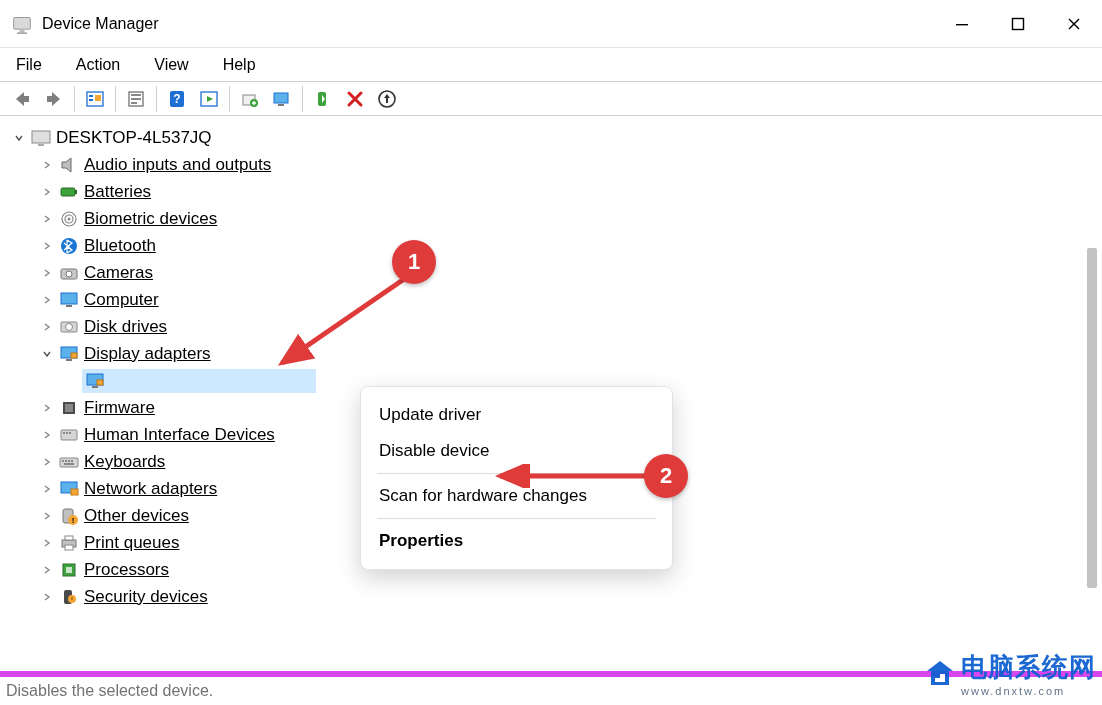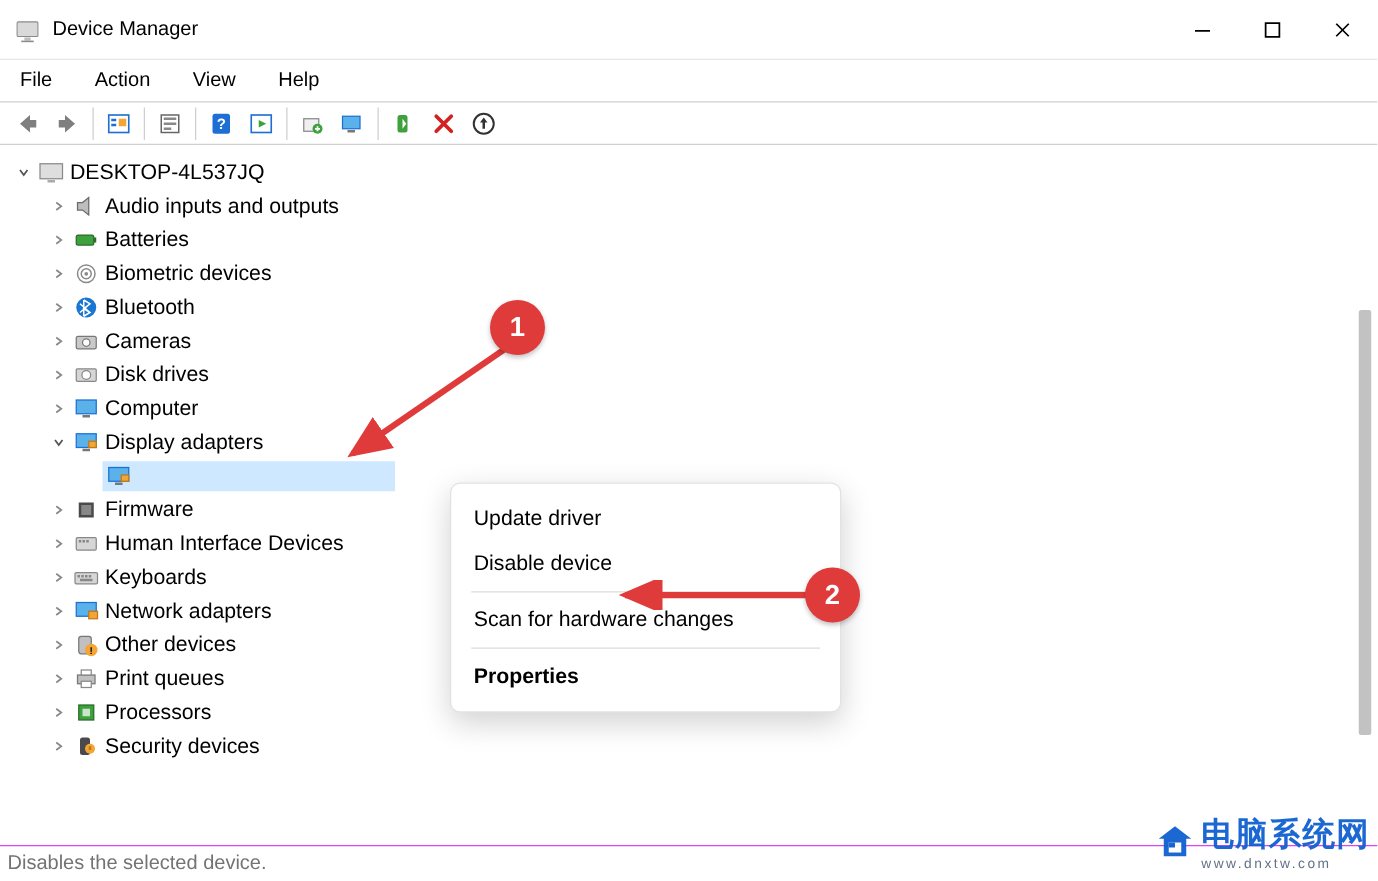--- a/index.html
+++ b/index.html
@@ -66,21 +66,21 @@
     display: flex; align-items: center; justify-content: center;
   }
   .tb-btn svg { width: 20px; height: 20px; }
   .arrow-icon { fill: #7f7f7f; }
 
   
   .content {
     position: absolute;
     top: 118px; left: 0; right: 0; bottom: 28px;
     overflow: hidden;
-    border-bottom: 1px solid #d946ef;
+    border-bottom: 6px solid #d946ef;
   }
   .tree {
     padding: 6px 0 6px 10px;
   }
   .tree-row {
     display: flex;
     align-items: center;
     height: 27px;
     white-space: nowrap;
   }
@@ -89,21 +89,21 @@
     display: flex; align-items: center; justify-content: center;
     color: #5a5a5a;
   }
   .exp-toggle svg { width: 10px; height: 10px; }
   .tree-icon {
     width: 22px; height: 20px; margin: 0 4px 0 2px;
     display: flex; align-items: center; justify-content: center;
     flex-shrink: 0;
   }
   .tree-label { font-size: 17px; }
-  .indent-1 { padding-left: 28px; }
+  .indent-1 { padding-left: 28px; text-decoration: underline; }
   .indent-2 { padding-left: 54px; }
   .selected-row {
     display: inline-flex;
     align-items: center;
     background: #cde8ff;
     height: 24px;
     padding-right: 6px;
     min-width: 234px;
   }
 
@@ -388,40 +388,40 @@
     </div>
 
     <div class="tree-row indent-1">
       <span class="exp-toggle">
           <svg viewBox="0 0 10 10">
             <path d="M3 2 L7 5 L3 8" fill="none" stroke="#888" stroke-width="1.4"></path>
           </svg>
         </span>
       <span class="tree-icon">
           <svg viewBox="0 0 22 20">
+            <rect x="3" y="3" width="16" height="11" fill="#5bb1ea" stroke="#1d6fd4"></rect>
+            <rect x="8" y="15" width="6" height="2" fill="#777"></rect>
+          </svg>
+        </span>
+      <span class="tree-label">Computer</span>
+    </div>
+
+    <div class="tree-row indent-1">
+      <span class="exp-toggle">
+          <svg viewBox="0 0 10 10">
+            <path d="M3 2 L7 5 L3 8" fill="none" stroke="#888" stroke-width="1.4"></path>
+          </svg>
+        </span>
+      <span class="tree-icon">
+          <svg viewBox="0 0 22 20">
             <rect x="3" y="5" width="16" height="10" rx="1" fill="#d6d6d6" stroke="#888"></rect>
             <circle cx="11" cy="10" r="3.5" fill="#fff" stroke="#888"></circle>
           </svg>
         </span>
       <span class="tree-label">Disk drives</span>
-    </div>
-
-    <div class="tree-row indent-1">
-      <span class="exp-toggle">
-          <svg viewBox="0 0 10 10">
-            <path d="M3 2 L7 5 L3 8" fill="none" stroke="#888" stroke-width="1.4"></path>
-          </svg>
-        </span>
-      <span class="tree-icon">
-          <svg viewBox="0 0 22 20">
-            <rect x="3" y="3" width="16" height="11" fill="#5bb1ea" stroke="#1d6fd4"></rect>
-            <rect x="8" y="15" width="6" height="2" fill="#777"></rect>
-          </svg>
-        </span>
-      <span class="tree-label">Computer</span>
     </div>
 
     <div class="tree-row indent-1">
       <span class="exp-toggle">
           <svg viewBox="0 0 10 10">
             <path d="M2 3 L5 7 L8 3" fill="none" stroke="#555" stroke-width="1.4"></path>
           </svg>
         </span>
       <span class="tree-icon">
           <svg viewBox="0 0 22 20">

